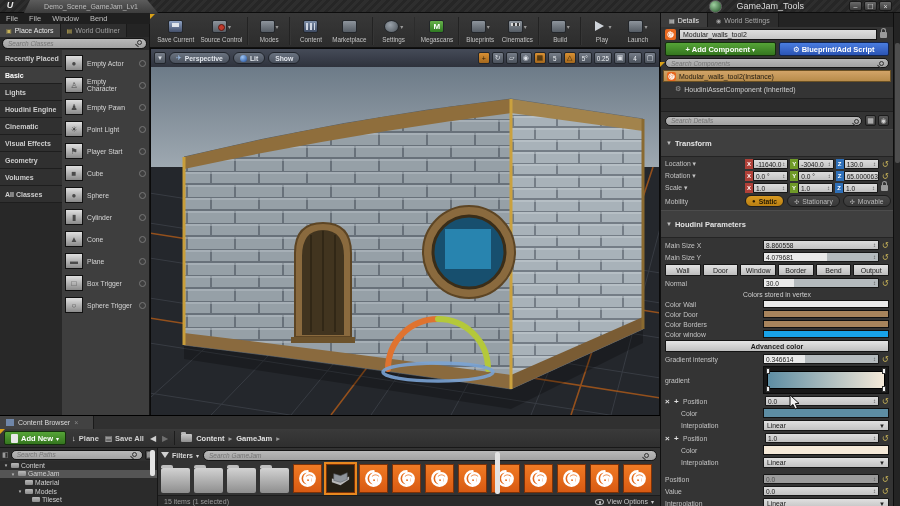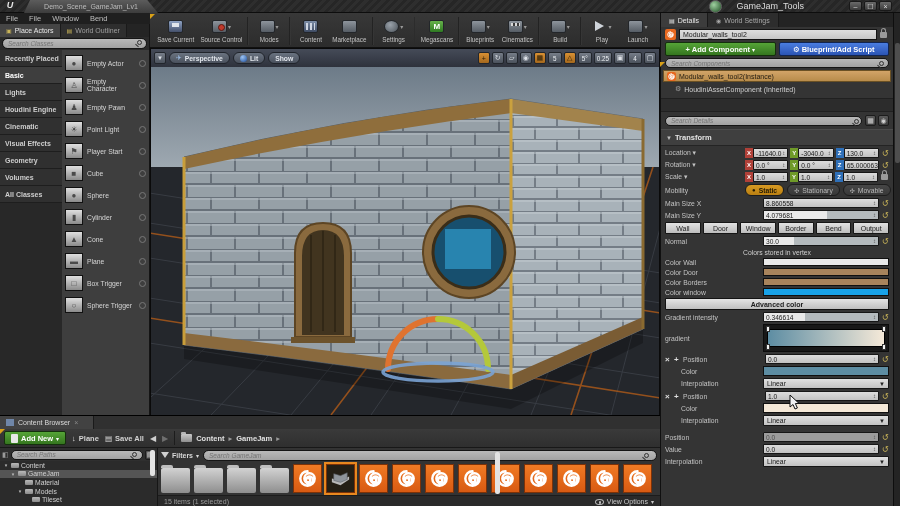--- a/index.html
+++ b/index.html
@@ -71,21 +71,21 @@
 .namefld{flex:1;height:11px;background:linear-gradient(#dedede,#c6c6c6);border:1px solid #141414;color:#1c1c1c;font-size:7px;padding:0 3px;display:flex;align-items:center}
 .lock{width:7px;height:6px;background:#9a9a9a;border-radius:1px;position:relative;margin-right:2px}
 .lock::before{content:"";position:absolute;left:1px;top:-4px;width:3px;height:4px;border:1px solid #9a9a9a;border-bottom:none;border-radius:3px 3px 0 0}
 .btn-green{flex:1;height:14px;background:linear-gradient(#55a437,#35761f);border:1px solid #14300c;border-radius:2px;color:#fff;font-weight:bold;font-size:7.5px;display:flex;align-items:center;justify-content:center;gap:2px}
 .btn-blue{flex:1;height:14px;background:linear-gradient(#4a7de0,#2b54b4);border:1px solid #122551;border-radius:2px;color:#fff;font-weight:bold;font-size:7.5px;display:flex;align-items:center;justify-content:center;gap:2px}
 .comp-sel{height:12px;background:linear-gradient(#d2a468,#b88c4b);color:#201a10;font-size:7px;display:flex;align-items:center;gap:3px;padding:0 3px;border:1px solid #6b5124;margin:2px 2px 0}
 .comp{height:12px;color:#cfcfcf;font-size:7px;display:flex;align-items:center;gap:3px;padding:0 3px 0 14px;margin-top:1px}
 .gapstrip{height:14px;background:#2c2c2c;border-top:1px solid #202020;border-bottom:1px solid #202020;margin-top:3px}
 .sd-icons{display:flex;gap:2px}
 .sdic{width:11px;height:11px;background:linear-gradient(#5b5b5b,#3c3c3c);border:1px solid #1c1c1c;border-radius:2px;color:#cfcfcf;font-size:7px;display:flex;align-items:center;justify-content:center}
-.sect{height:17px;background:#3f3f3f;border-top:1px solid #4c4c4c;border-bottom:1px solid #242424;display:flex;align-items:center;gap:3px;padding:0 5px;font-weight:bold;color:#e4e4e4;font-size:7.5px;margin-top:3px}
+.sect{height:28px;background:#3f3f3f;border-top:1px solid #4c4c4c;border-bottom:1px solid #242424;display:flex;align-items:center;gap:3px;padding:0 5px;font-weight:bold;color:#e4e4e4;font-size:7.5px;margin-top:3px}
 .sect .tri{font-size:6px;color:#bbb}
 .lrow{display:flex;align-items:center;gap:2px;padding:0 4px;margin-top:2px}
 .llab{width:78px;font-size:6.8px;color:#c3c3c3;flex:none}
 .llab2{width:96px;font-size:6.8px;color:#c3c3c3;flex:none}
 .fld{flex:1;height:10px;background:linear-gradient(#dcdcdc,#c2c2c2);border:1px solid #161616;border-radius:1px;color:#1a1a1a;font-size:6.6px;display:flex;align-items:center;padding:0 2px;position:relative;min-width:0;white-space:nowrap;overflow:hidden}
 .fld .sp{margin-left:auto;color:#555;font-size:6px}
 .fld.slide25{background:linear-gradient(to right,#e9e9e9 0 26%,#b4babd 26%)}
 .fld.slide35{background:linear-gradient(to right,#e9e9e9 0 36%,#b4babd 36%)}
 .fld.slide55{background:linear-gradient(to right,#e9e9e9 0 55%,#b4babd 55%)}
 .fld.dis{background:#9c9c9c;color:#4e4e4e}
@@ -608,20 +608,24 @@
           <span style="font-size: 6px;">✣</span>
           <span>Stationary</span>
         </div>
         <div class="mob">
           <span style="font-size: 6px;">✣</span>
           <span>Movable</span>
         </div>
       </div>
   </div>
 
+  <div class="sect">
+      <span class="tri">▼</span>
+      <span>Houdini Parameters</span>
+    </div>
   <div class="lrow">
     <div class="llab2">Main Size X</div>
     <div class="fld">
         <span>8.860558</span>
         <span class="sp">↕</span>
       </div>
     <div class="rst">↺</div>
   </div>
   <div class="lrow">
     <div class="llab2">Main Size Y</div>

